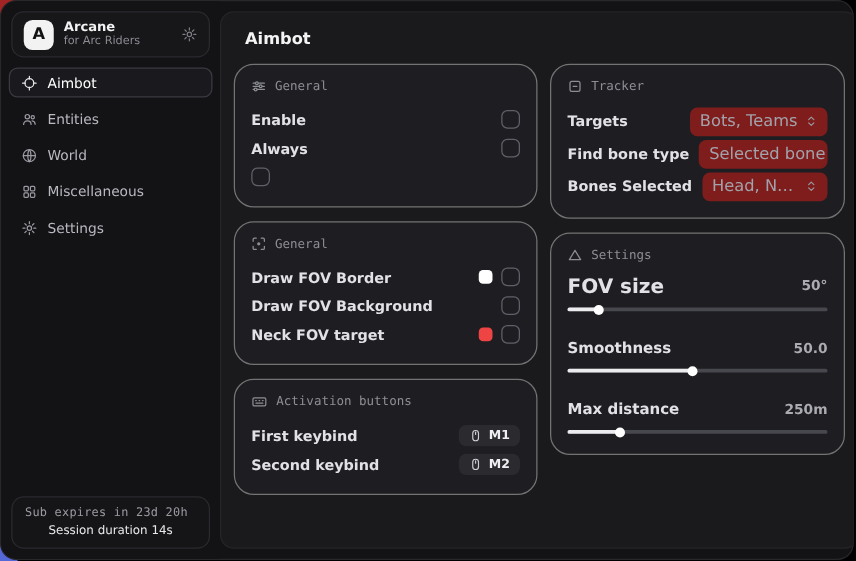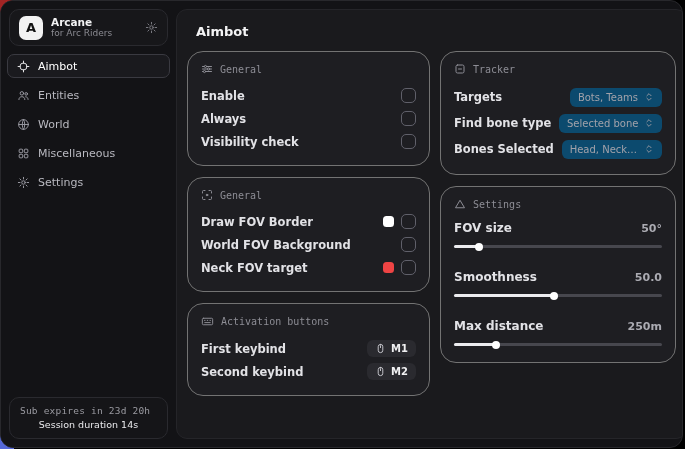--- a/index.html
+++ b/index.html
@@ -98,23 +98,23 @@
 
   .keybind-btn {
     display:flex; align-items:center; gap:5px;
     background:#2a2a2f; border-radius:6px; padding:3px 8px;
     font-size:10px; font-weight:bold; color:#f0f0f2; cursor:pointer;
   }
   .keybind-btn .kicon { display:flex; color:#cfcfd5; }
 
   .select-btn {
     display:flex; align-items:center; gap:6px;
-    background:#0c4a6e; border-radius:6px; padding:4px 8px;
-    font-size:10px; color:#a2a2aa; cursor:pointer;
-    max-width:168px; overflow:hidden; white-space:nowrap;justify-content:center;
+    background:#7f1d1d; border-radius:6px; padding:4px 8px;
+    font-size:13px; color:#a2a2aa; cursor:pointer;
+    max-width:168px; overflow:hidden; white-space:nowrap;
   }
   .select-btn .sicon { display:flex; color:#9a9aa2; flex:0 0 auto; }
 
   .slider-group { margin-top:2px; }
   .slider-group + .slider-group { margin-top:20px; }
   .slider-track {
     position:relative; height:3px; border-radius:2px; background:#47474e;
     margin-top:8px; margin-bottom:4px; cursor:pointer;
   }
   .slider-fill { position:absolute; left:0; top:0; height:100%; border-radius:2px; background:#ececef; }
@@ -233,21 +233,20 @@
             </div>
             <div class="row">
               <span class="row-label">Enable</span>
               <span class="checkbox"></span>
             </div>
             <div class="row">
               <span class="row-label">Always</span>
               <span class="checkbox"></span>
             </div>
             <div class="row">
-              <span class="row-label">Visibility check</span>
               <span class="checkbox"></span>
             </div>
           </div>
 
           <div class="card">
             <div class="card-header">
               <span class="hicon">
                 <svg width="12" height="12" viewBox="0 0 24 24" fill="none" stroke="currentColor" stroke-width="2" stroke-linecap="round" stroke-linejoin="round">
                   <path d="M8 3H5a2 2 0 0 0-2 2v3M16 3h3a2 2 0 0 1 2 2v3M8 21H5a2 2 0 0 1-2-2v-3M16 21h3a2 2 0 0 0 2-2v-3"></path>
                   <circle cx="12" cy="12" r="1.6" fill="currentColor"></circle>
@@ -256,21 +255,21 @@
               <span>General</span>
             </div>
             <div class="row">
               <span class="row-label">Draw FOV Border</span>
               <span class="row-controls">
                 <span class="swatch" style="background: rgb(255, 255, 255);"></span>
                 <span class="checkbox"></span>
               </span>
             </div>
             <div class="row">
-              <span class="row-label">World FOV Background</span>
+              <span class="row-label">Draw FOV Background</span>
               <span class="row-controls">
                 <span class="checkbox"></span>
               </span>
             </div>
             <div class="row">
               <span class="row-label">Neck FOV target</span>
               <span class="row-controls">
                 <span class="swatch" style="background: rgb(239, 68, 68);"></span>
                 <span class="checkbox"></span>
               </span>
@@ -366,21 +365,21 @@
               <span class="hicon">
                 <svg width="12" height="12" viewBox="0 0 24 24" fill="none" stroke="currentColor" stroke-width="2" stroke-linejoin="round">
                   <path d="M12 4.5 21 19.5H3Z"></path>
                 </svg>
               </span>
               <span>Settings</span>
             </div>
 
             <div class="slider-group">
               <div class="row" style="min-height:18px">
-                <span class="row-label" style="font-size:12px">FOV size</span>
+                <span class="row-label" style="font-size:16px">FOV size</span>
                 <span class="value-text">50°</span>
               </div>
               <div class="slider-track">
                 <div class="slider-fill" style="width: 12%;">
                   <span class="slider-thumb"></span>
                 </div>
               </div>
             </div>
 
             <div class="slider-group">

